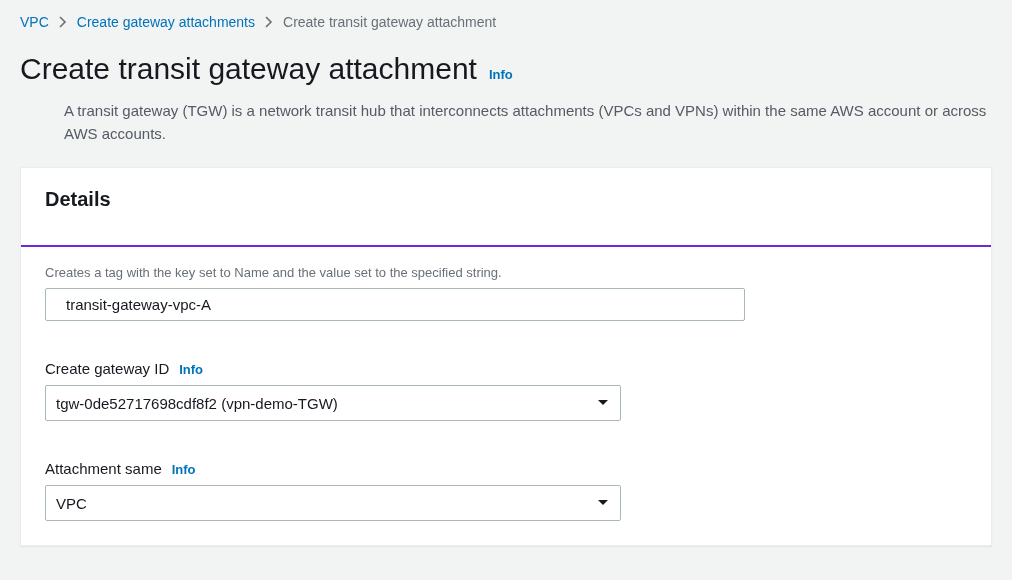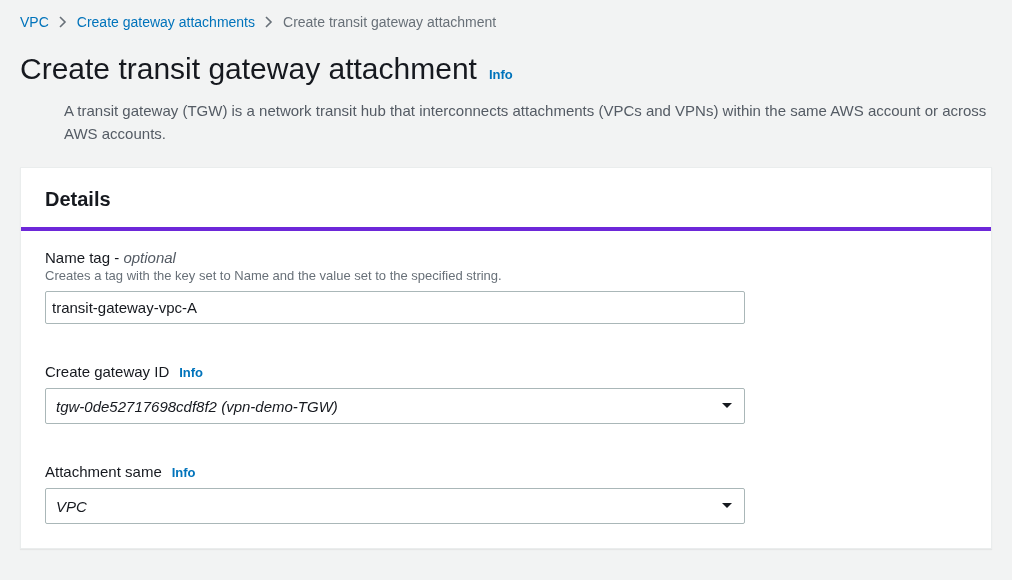--- a/index.html
+++ b/index.html
@@ -58,22 +58,22 @@
       max-width: 960px;
       margin-left: 44px;
     }
     .panel {
       background: #ffffff;
       border: 1px solid #eaeded;
       box-shadow: 0 1px 1px rgba(0,0,0,0.05);
       border-radius: 0;
     }
     .panel-header {
-      padding: 20px 24px 16px 24px;
-      border-bottom: 4px solid #6d28d9;
+      padding: 20px 24px 34px 24px;
+      border-bottom: 2px solid #6d28d9;
     }
     .panel-header h2 {
       font-size: 20px;
       font-weight: 700;
       color: #16191f;
     }
     .panel-body {
       padding: 18px 24px 24px 24px;
     }
     .form-group {
@@ -94,32 +94,31 @@
       color: #545b64;
     }
     .form-description {
       font-size: 13px;
       color: #687078;
       margin-bottom: 8px;
     }
     .text-input {
       width: 700px;
       max-width: 100%;
-      padding: 7px 6px;
+      padding: 7px 20px;
       font-size: 15px;
       border: 1px solid #aab7b8;
       border-radius: 2px;
       color: #16191f;
       background: #ffffff;
     }
     .select-wrap {
       position: relative;
-      width: 700px;
+      width: 576px;
       max-width: 100%;
-      font-style: italic;
     }
     .select-box {
       width: 100%;
       padding: 7px 34px 7px 10px;
       font-size: 15px;
       border: 1px solid #aab7b8;
       border-radius: 2px;
       color: #16191f;
       background: #ffffff;
       cursor: pointer;
@@ -164,25 +163,20 @@
 
   <p class="page-desc">A transit gateway (TGW) is a network transit hub that interconnects attachments (VPCs and VPNs) within the same AWS account or across AWS accounts.</p>
 
   <section class="panel">
     <div class="panel-header">
       <h2>Details</h2>
     </div>
     <div class="panel-body">
 
       <div class="form-group">
-        <div class="form-label-row">
-          <span class="form-label">
-            <span>Name tag</span><span> - </span><span class="optional">optional</span>
-          </span>
-        </div>
         <div class="form-description">Creates a tag with the key set to Name and the value set to the specified string.</div>
         <input type="text" class="text-input" value="transit-gateway-vpc-A" style="">
       </div>
 
       <div class="form-group">
         <div class="form-label-row">
           <span class="form-label">Create gateway ID</span>
           <span class="info-link">Info</span>
         </div>
         <div style="height:6px"></div>

